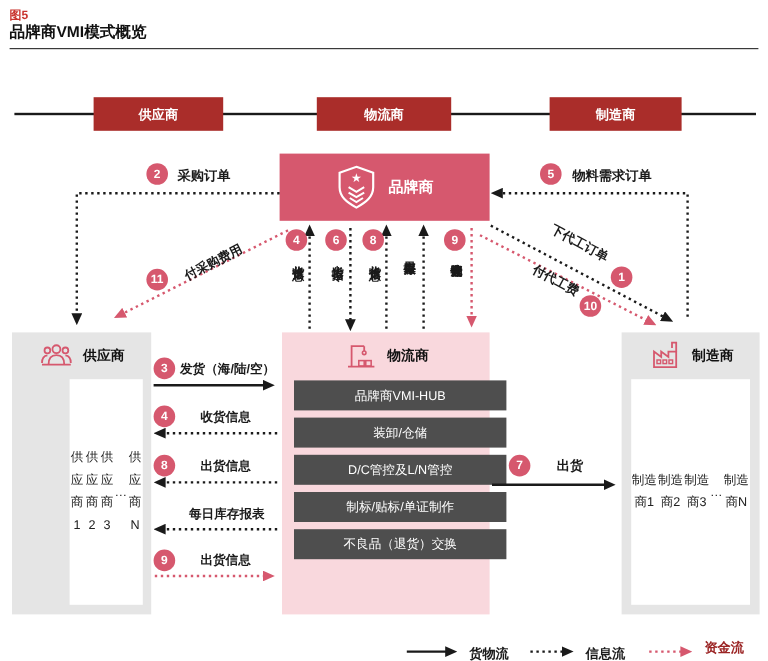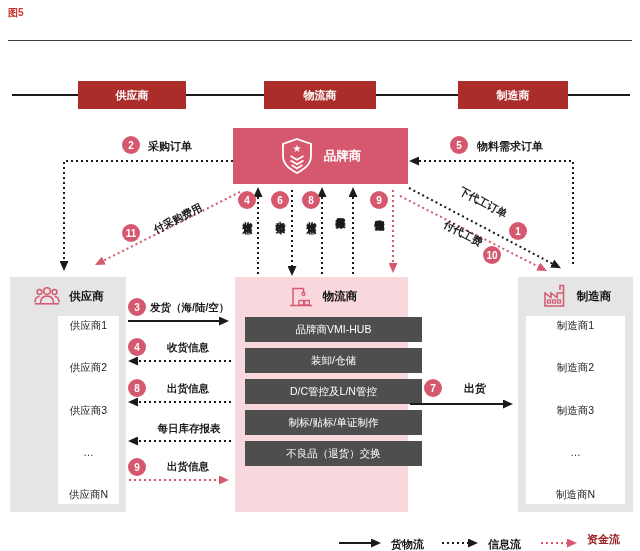--- a/index.html
+++ b/index.html
@@ -22,21 +22,21 @@
   .panel{z-index:1}
   .panel-gray{background:var(--gray)}
   .panel-pink{background:var(--pink)}
   .panel-header{position:absolute;left:0;top:0;width:100%;height:39px;display:flex;
     align-items:center;justify-content:center;gap:7px}
   .panel-title{font-size:11.5px;font-weight:700;color:#111}
   .zone-col{display:flex;flex-direction:column;gap:8px}
   .zone-box{width:36px;height:54px;background:var(--darkbox);color:#fff;font-size:10.5px;
     display:flex;align-items:center;justify-content:center;text-align:center}
   .zone-box span{display:block;width:23px;word-break:break-all;line-height:15px}
-  .white-list{background:#fff;display:flex;flex-direction:column;align-items:center;justify-content:space-between}
+  .white-list{background:#fff;display:flex;align-items:center;justify-content:center}
   .white-list div{font-size:10.5px;color:#222;line-height:19px;text-align:center}
   .svc-col{display:flex;flex-direction:column;gap:6px}
   .svc-box{width:177px;height:25px;background:var(--darkbox);color:#fff;font-size:10.5px;
     display:flex;align-items:center;justify-content:center}
   .circle{position:absolute;width:18px;height:18px;border-radius:50%;background:var(--rose);
     color:#fff;font-size:10px;font-weight:700;display:flex;align-items:center;justify-content:center;z-index:6}
   .lbl{position:absolute;font-size:11px;font-weight:700;color:var(--ink);z-index:6;white-space:nowrap}
   .lbl-s{font-size:10.5px}
   .rot{transform-origin:center;text-align:center}
   .vlabel{position:absolute;writing-mode:vertical-rl;text-orientation:upright;font-size:10px;
@@ -44,20 +44,21 @@
   .ctr{text-align:center}
   #arrows{position:absolute;left:0;top:0;z-index:5;pointer-events:none}
   .legend-lbl{font-size:11px;font-weight:700}
 </style>
 </head>
 <body>
 
 <div id="canvas">
 
   <div class="abs fig-label">图5</div>
+  <div class="abs page-title">品牌商VMI模式概览</div>
   <div class="abs title-rule"></div>
 
   <div class="abs chain-line"></div>
   <div class="abs chain-box" style="left:78px;top:81px;width:108px">
     <span>供应商</span>
   </div>
   <div class="abs chain-box" style="left:264px;top:81px;width:112px">
     <span>物流商</span>
   </div>
   <div class="abs chain-box" style="left:458px;top:81px;width:110px">

